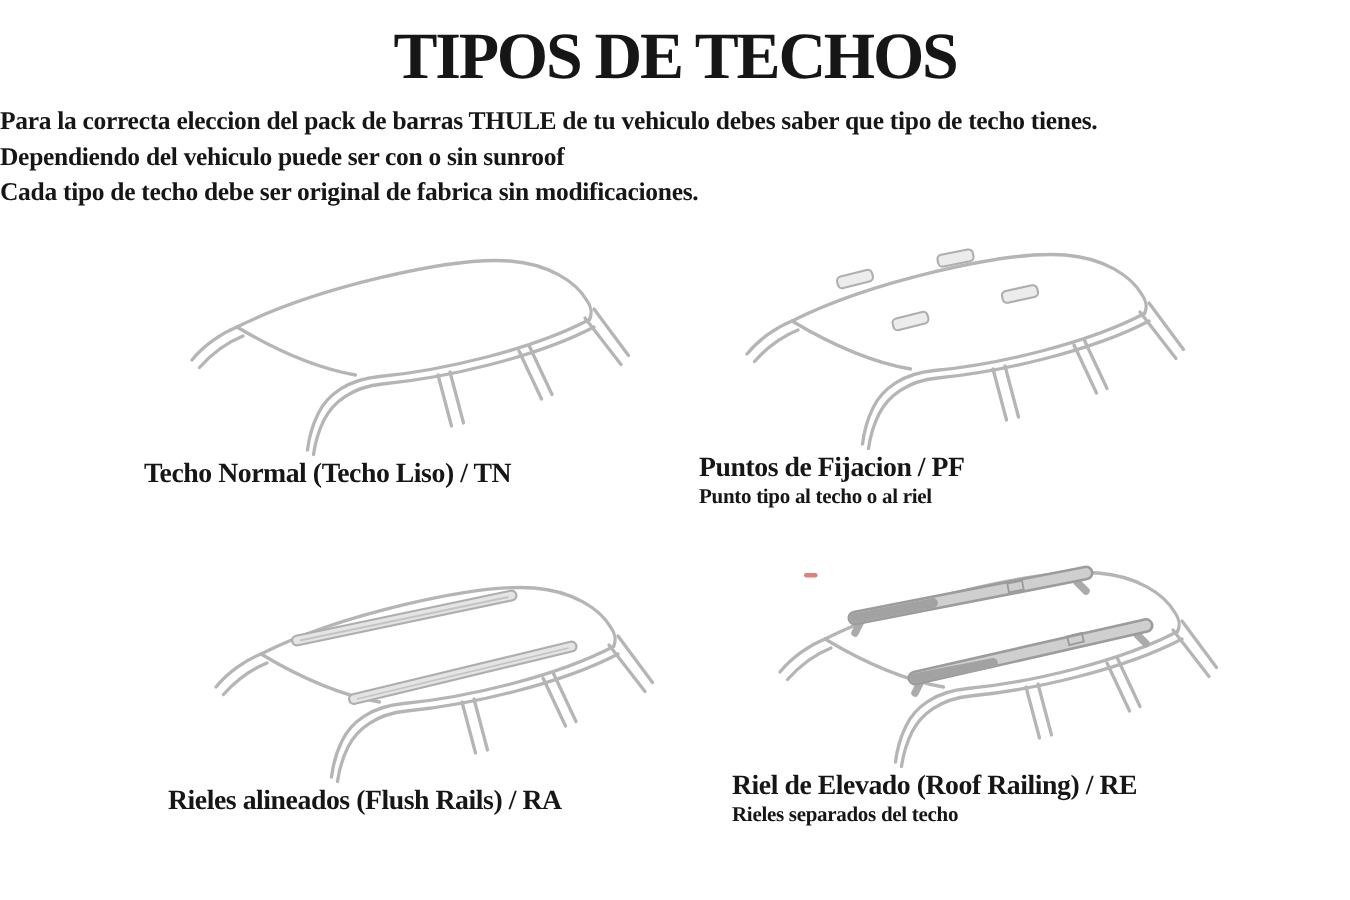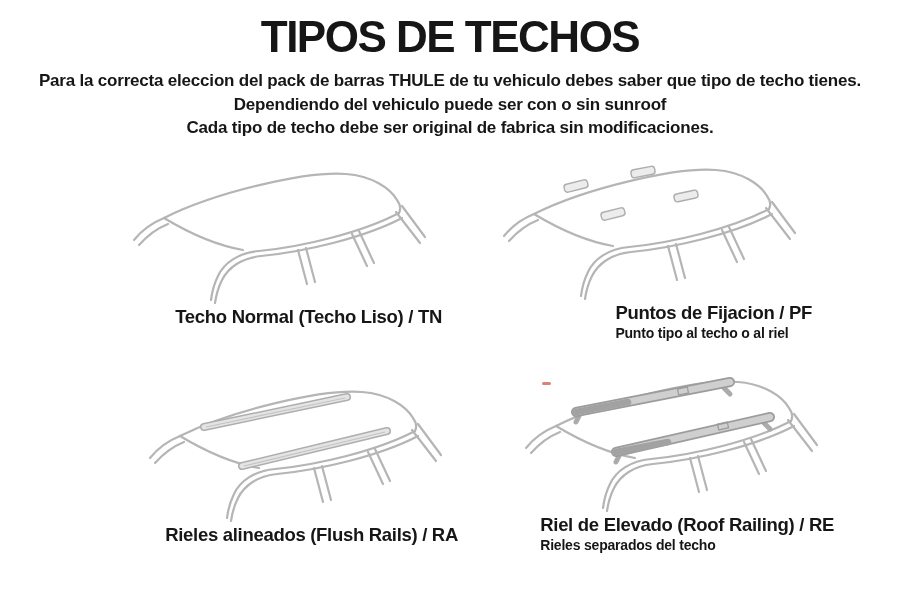--- a/index.html
+++ b/index.html
@@ -3,37 +3,36 @@
 <meta charset="utf-8">
 <style>
   * { margin:0; padding:0; box-sizing:border-box; }
   html,body { width:900px; height:600px; }
   body {
     background:#ffffff;
     font-family:"Liberation Sans", sans-serif;
     color:var(--text,#161616);
     overflow:hidden;
   }
-  .page { position:relative; width:900px; height:600px; background:var(--background,#ffffff); }
+  .page { position:relative; width:900px; height:600px; background:var(--background,#ffffff);font-family:Liberation Serif, serif; }
 
   .title {
     position:absolute; top:12px; left:0; width:100%;
     text-align:center;
     font-size:44px; font-weight:bold; letter-spacing:-1.5px;
     color:var(--text,#161616);
   }
   .intro {
     position:absolute; top:69px; left:0; width:100%;
-    text-align:center;
     font-size:17px; font-weight:600; letter-spacing:-0.2px;
     line-height:23.5px;
     color:var(--text,#161616);
   }
 
-  .cell { position:absolute; display:flex; flex-direction:column; align-items:flex-end; }
+  .cell { position:absolute; display:flex; flex-direction:column; align-items:flex-start; }
   .cell svg { display:block; filter:blur(0.3px); }
   .cap {
     font-size:18.5px; font-weight:700; letter-spacing:-0.3px;
     white-space:nowrap; transform:translateX(-24px); margin-top:2px;
   }
   .sub {
     font-size:14px; font-weight:600; letter-spacing:-0.2px;
     white-space:nowrap; transform:translateX(-24px); margin-top:1px;
   }
   .sub:empty { display:none; }

